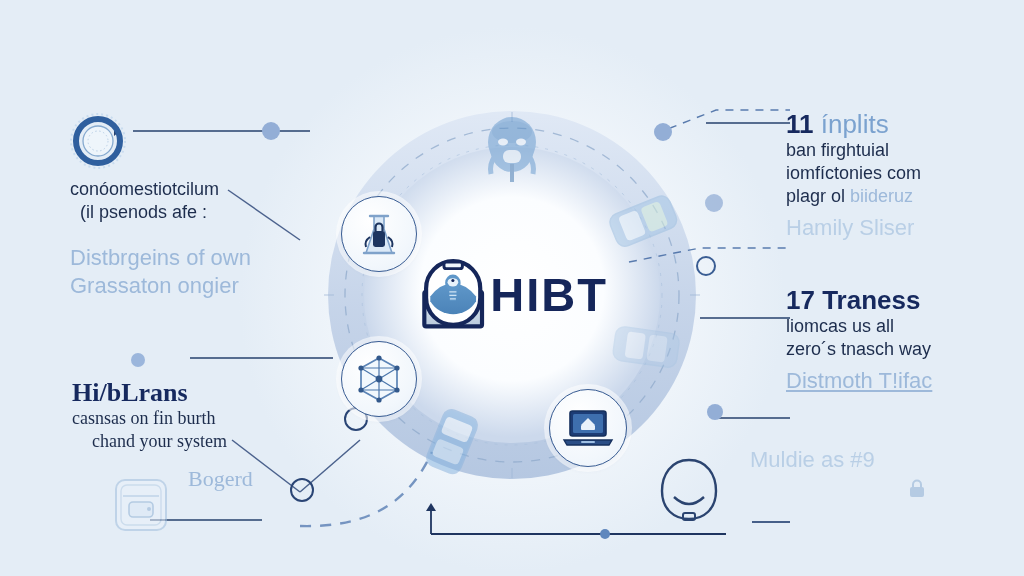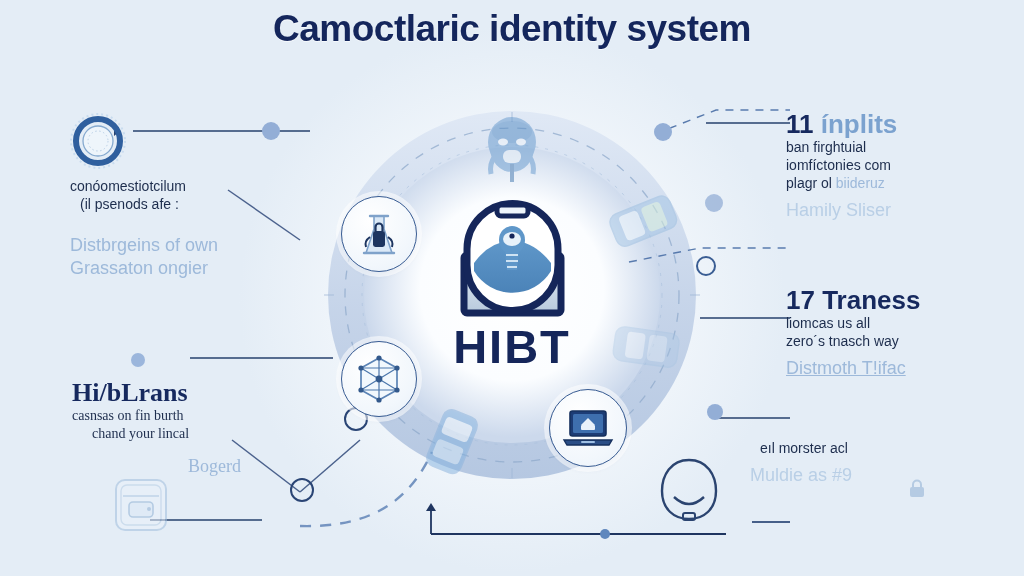--- a/index.html
+++ b/index.html
@@ -31,21 +31,21 @@
   }
 
   
   .vec { position:absolute; left:0; top:0; width:1024px; height:576px; }
 
   
   .center-wrap {
     position:absolute;
     left:416px; top:193px;
     width:192px; height:200px;
-    display:flex; flex-direction:column;
+    display:flex; flex-direction:row;
     align-items:center; justify-content:flex-start;
   }
   .logo-mark { width:125px; height:128px; }
   .logo-text {
     margin-top:2px;
     font-size:47px;
     font-weight:700;
     color:#15265a;
     letter-spacing:2px;
     line-height:1;
@@ -65,40 +65,39 @@
   
   .ghost { position:absolute; opacity:.55; }
   .ghost.fainter { opacity:.33; }
 
   
   .block { position:absolute; }
   .b-head {
     font-size:26px; font-weight:700; line-height:1.12;
     color:#16295e; white-space:nowrap;
   }
-  .b-head .dim { color:#7ba2cf; font-weight:700; }
+  .b-head .dim { color:#7ba2cf; font-weight:400; }
   .b-line {
-    font-size:14px; line-height:1.28; color:#1d2d4d; font-weight:400;
+    font-size:18px; line-height:1.28; color:#1d2d4d; font-weight:400;
   }
   .b-faint {
-    font-size:18px; line-height:1.28; color:#9db9da; font-weight:400;
+    font-size:22px; line-height:1.28; color:#9db9da; font-weight:400;
   }
   .b-faint.lighter { color:#b9cfe6; }
   .right { text-align:left; }
 
   
   .ind1 { padding-left:10px; }
   .ind2 { padding-left:20px; }
 </style>
 </head>
 <body>
 
 <div id="stage">
 
-  <div class="title">Camoctlaric identity system</div>
 
   <svg class="vec" viewBox="0 0 1024 576">
     <defs>
       <radialGradient id="ringGrad" cx="50%" cy="48%" r="50%">
         <stop offset="0%" stop-color="#ffffff"></stop>
         <stop offset="62%" stop-color="#fbfdff"></stop>
         <stop offset="100%" stop-color="#ccd9ec"></stop>
       </radialGradient>
       <linearGradient id="donut" x1="0" y1="0" x2="0" y2="1">
         <stop offset="0%" stop-color="#dfe8f5"></stop>
@@ -315,41 +314,40 @@
   <div class="block" style="left:70px; top:178px; width:250px;">
     <div class="b-line">conóomestiotcilum</div>
     <div class="b-line ind1">(il psenods afe :</div>
     <div class="b-faint" style="margin-top:20px;">Distbrgeins of own</div>
     <div class="b-faint">Grassaton ongier</div>
   </div>
 
   <div class="block" style="left:72px; top:378px; width:250px;font-family:Liberation Serif, serif;">
     <div class="b-head">Hi/bLrans</div>
     <div class="b-line">casnsas on fin burth</div>
-    <div class="b-line ind2">chand your lincal</div>
+    <div class="b-line ind2">chand your system</div>
     <div class="b-faint" style="margin-top:12px; padding-left:116px;">Bogerd</div>
   </div>
 
   <div class="block right" style="left:786px; top:110px; width:230px;">
     <div class="b-head"><span>11 </span><span class="dim">ínplits</span></div>
     <div class="b-line">ban firghtuial</div>
     <div class="b-line">iomfíctonies com</div>
     <div class="b-line"><span>plagr ol</span><span style="color:#9db9da;"> biideruz</span></div>
     <div class="b-faint lighter" style="margin-top:6px;">Hamily Sliser</div>
   </div>
 
   <div class="block right" style="left:786px; top:286px; width:230px;">
     <div class="b-head">17 Traness</div>
     <div class="b-line">liomcas us all</div>
     <div class="b-line">zero´s tnasch way</div>
     <div class="b-faint" style="margin-top:6px;text-decoration:underline;">Distmoth T!ifac</div>
   </div>
 
   <div class="block right" style="left:750px; top:440px; width:266px;">
-    <div class="b-line ind1">eıl morster acl</div>
     <div class="b-faint lighter" style="margin-top:6px;">Muldie as #9</div>
   </div>
 
   <div style="position:absolute; left:906px; top:478px; width:22px; height:22px; opacity:.55;">
     <svg width="22" height="22" viewBox="0 0 22 22">
       <rect x="4" y="9" width="14" height="10" rx="2" fill="#8fb0d4"></rect>
       <path d="M7 9 V6.5 a4 4 0 0 1 8 0 V9" fill="none" stroke="#8fb0d4" stroke-width="2"></path>
     </svg>
   </div>
 

